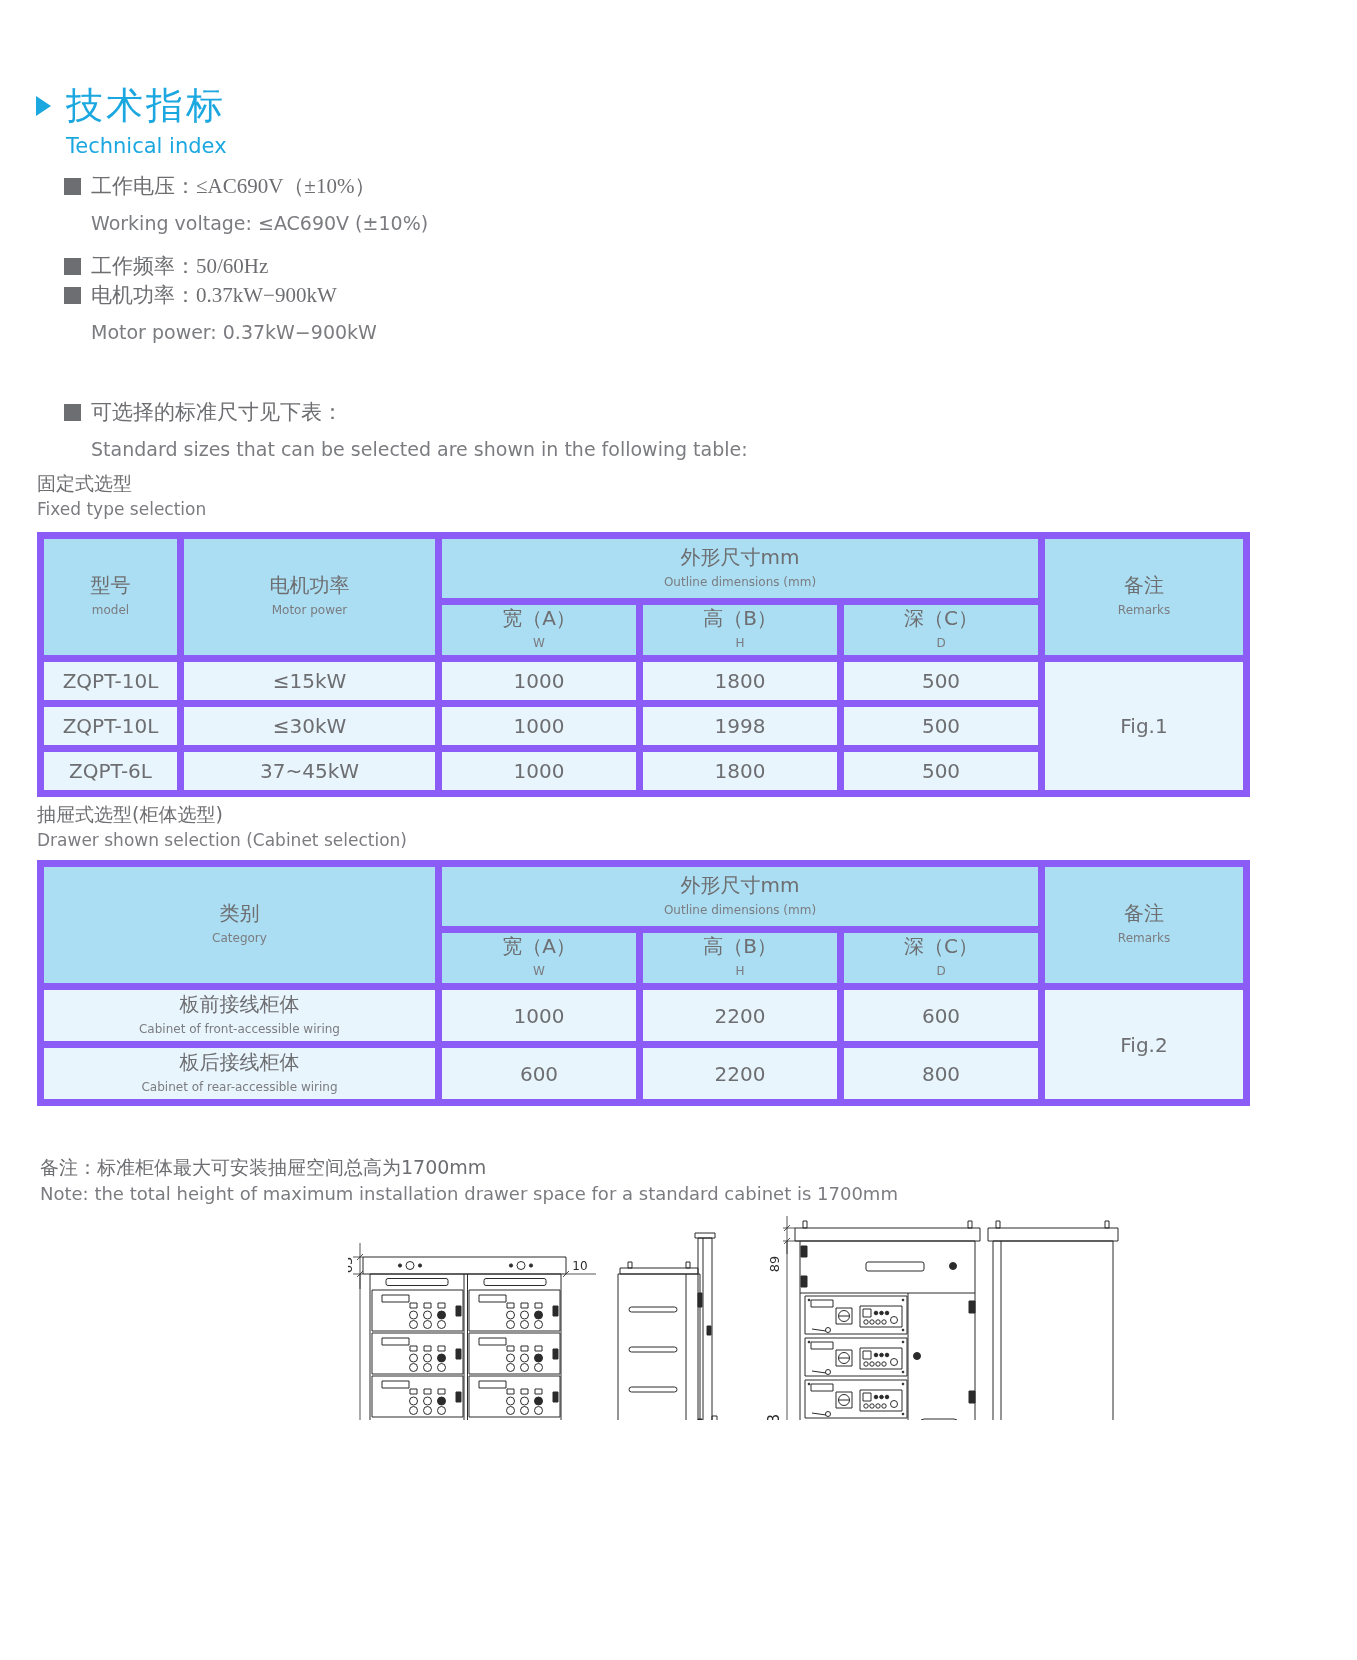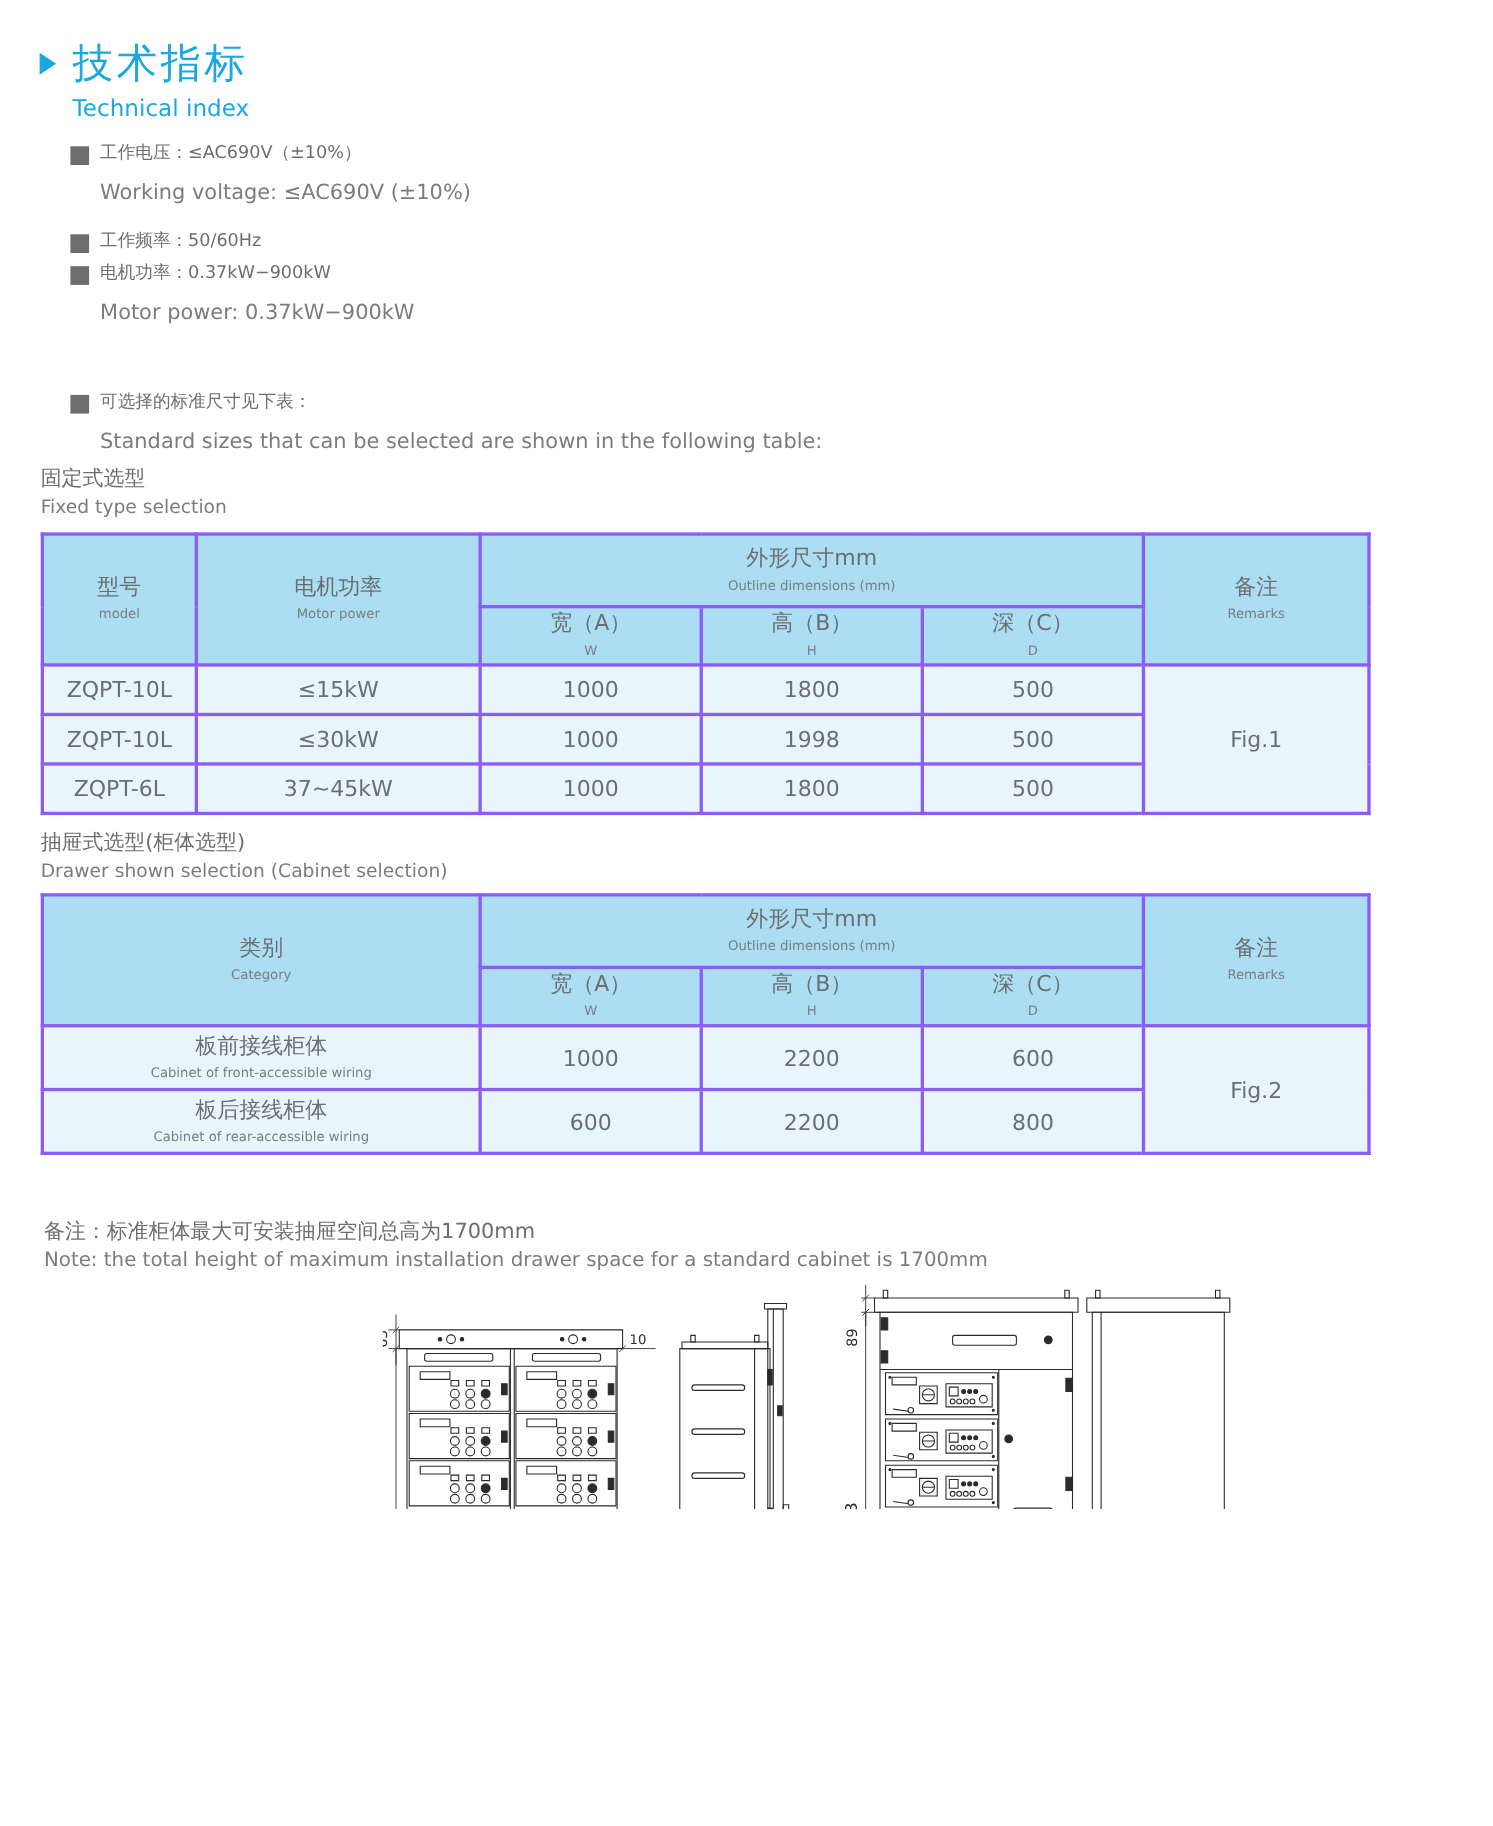--- a/index.html
+++ b/index.html
@@ -5,42 +5,42 @@
   :root{
     --accent:#1ba7e0;
     --table_header_bg:#abdef2;
     --table_row_bg:#e8f5fc;
     --text_primary:#6d6e71;
     --text_secondary:#7b7c80;
     --drawing_stroke:#2b2b2b;
   }
   html,body{margin:0;padding:0;background:#ffffff;}
   #page{position:relative;width:1357px;height:1372px;background:#fff;
-        font-family:"DejaVu Sans","Liberation Sans",sans-serif;overflow:hidden;}
+        font-family:"DejaVu Sans","Liberation Sans",sans-serif;overflow:hidden;margin-top:48px;}
 
   
   .title-row{position:absolute;left:36px;top:36px;display:flex;align-items:center;gap:15px;}
   .tri{width:0;height:0;border-left:15px solid var(--accent);
        border-top:10px solid transparent;border-bottom:10px solid transparent;}
   .title-zh{font-size:37px;color:var(--accent);letter-spacing:3px;line-height:44px;}
   .title-en{position:absolute;left:66px;top:86px;font-size:21px;color:var(--accent);}
 
   
   .spec-col{position:absolute;}
-  .spec-zh{display:flex;align-items:center;gap:10px;font-size:16px;color:var(--text_primary);line-height:29px;}
+  .spec-zh{display:flex;align-items:flex-start;gap:10px;font-size:21px;color:var(--text_primary);line-height:29px;font-family:Liberation Serif, serif;}
   .sq{flex:0 0 auto;width:17px;height:17px;background:#6d6e71;margin-top:6px;}
   .spec-en{margin:9px 0 16px 27px;font-size:19px;color:var(--text_secondary);line-height:26px;}
 
   .section-label{position:absolute;}
   .section-label .zh{font-size:19px;color:var(--text_primary);line-height:27px;}
   .section-label .en{font-size:17px;color:var(--text_secondary);line-height:25px;}
 
   
   table.spec-table{position:absolute;border-collapse:collapse;table-layout:fixed;}
-  .spec-table td{border:3px solid #8b5cf6;text-align:center;vertical-align:middle;padding:0;}
+  .spec-table td{border:7px solid #8b5cf6;text-align:center;vertical-align:middle;padding:0;}
   .spec-table .hd{background:var(--table_header_bg);}
   .spec-table .bd{background:var(--table_row_bg);}
   .cell-zh{font-size:20px;color:var(--text_primary);line-height:27px;}
   .cell-en{font-size:12px;color:var(--text_secondary);line-height:23px;}
   .cell-val{font-size:20px;color:var(--text_primary);}
 
   .note-block{position:absolute;}
   .note-block .zh{font-size:19px;color:var(--text_primary);line-height:27px;}
   .note-block .en{font-size:18px;color:var(--text_secondary);line-height:26px;}
 

